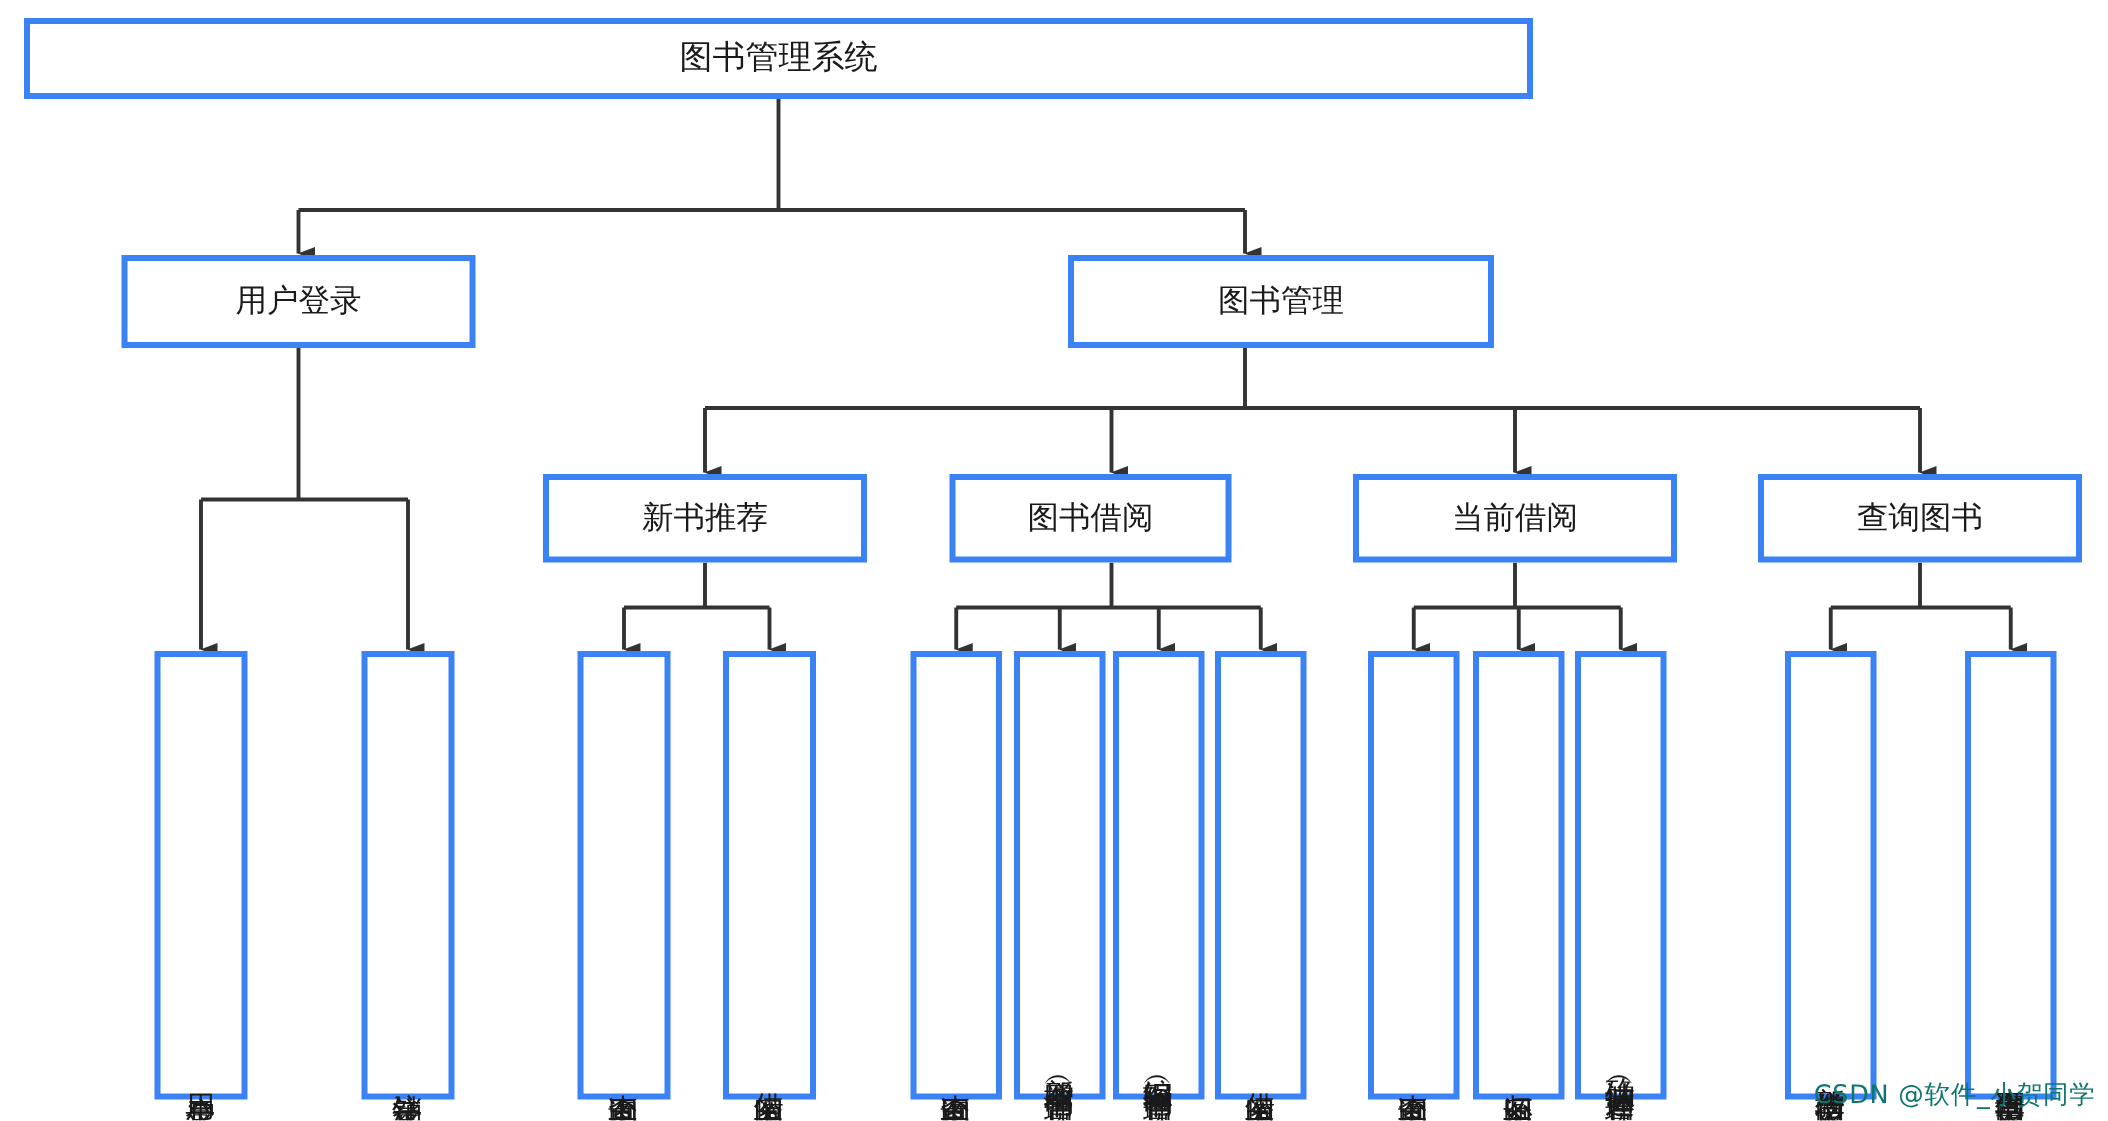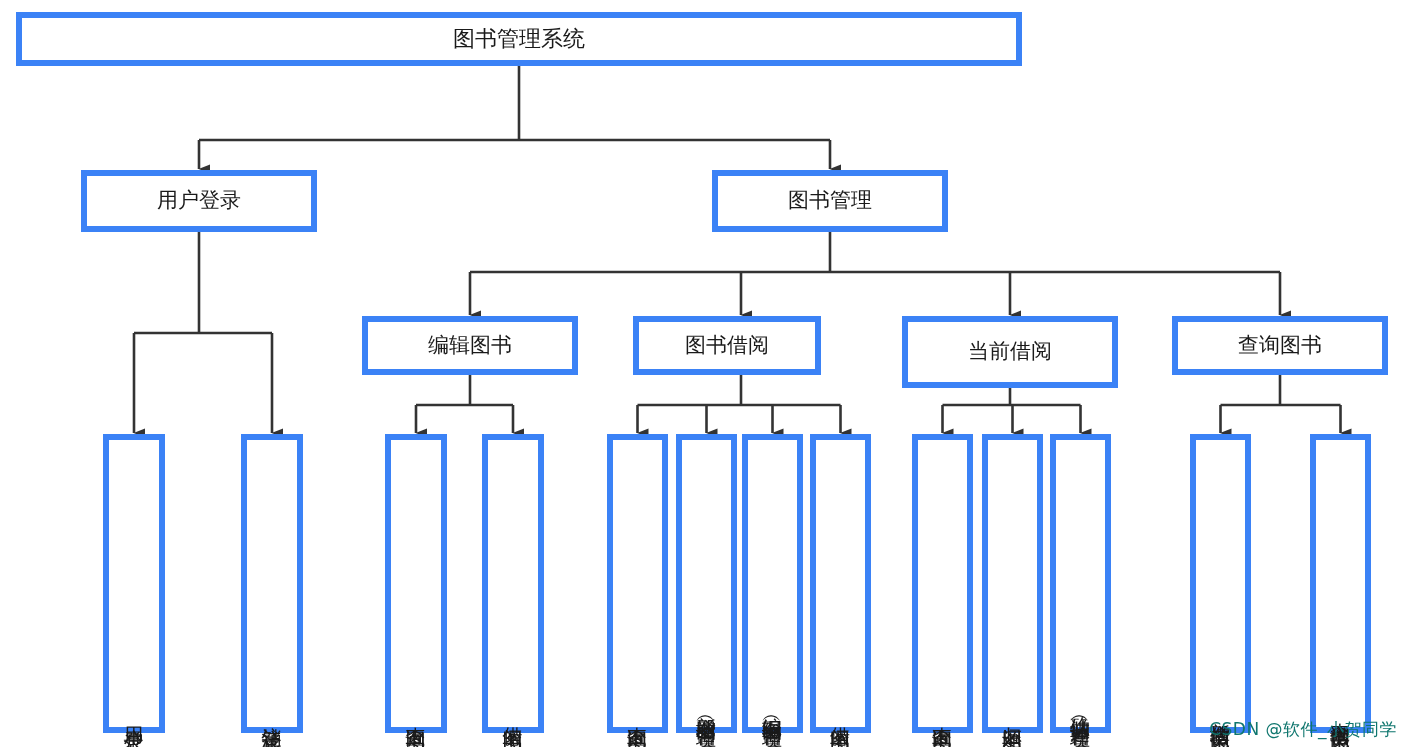--- a/index.html
+++ b/index.html
@@ -22,21 +22,21 @@
     position: absolute;
     left: 0;
     top: 0;
     width: 1405px;
     height: 747px;
   }
   .node {
     position: absolute;
     box-sizing: border-box;
     background: #ffffff;
-    border: 6px solid #3b82f6;
+    border: 4px solid #3b82f6;
     display: flex;
     align-items: center;
     justify-content: center;
     z-index: 2;
   }
   .node-label {
     color: #1a1a1a;
     line-height: 1.12;
     text-align: center;
     white-space: nowrap;
@@ -121,30 +121,30 @@
       </g>
   </svg>
 
   <div id="nodes-layer">
       <div class="node horiz root" style="left: 16px; top: 12px; width: 1006px; height: 54px;">
         <span class="node-label">图书管理系统</span>
       </div>
       <div class="node horiz" style="left: 81px; top: 170px; width: 236px; height: 62px;">
         <span class="node-label">用户登录</span>
       </div>
-      <div class="node horiz" style="left: 712px; top: 170px; width: 236px; height: 62px;">
+      <div class="node horiz" style="left: 712px; top: 170px; width: 284px; height: 62px;">
         <span class="node-label">图书管理</span>
       </div>
       <div class="node horiz" style="left: 362px; top: 316px; width: 216px; height: 59px;">
-        <span class="node-label">编辑图书</span>
+        <span class="node-label">新书推荐</span>
       </div>
       <div class="node horiz" style="left: 633px; top: 316px; width: 188px; height: 59px;">
         <span class="node-label">图书借阅</span>
       </div>
-      <div class="node horiz" style="left: 902px; top: 316px; width: 216px; height: 72px;">
+      <div class="node horiz" style="left: 902px; top: 316px; width: 216px; height: 59px;">
         <span class="node-label">当前借阅</span>
       </div>
       <div class="node horiz" style="left: 1172px; top: 316px; width: 216px; height: 59px;">
         <span class="node-label">查询图书</span>
       </div>
       <div class="node vert" style="left: 103px; top: 434px; width: 62px; height: 299px;">
         <span class="node-label">用户登录</span>
       </div>
       <div class="node vert" style="left: 241px; top: 434px; width: 62px; height: 299px;">
         <span class="node-label">注销登录</span>

